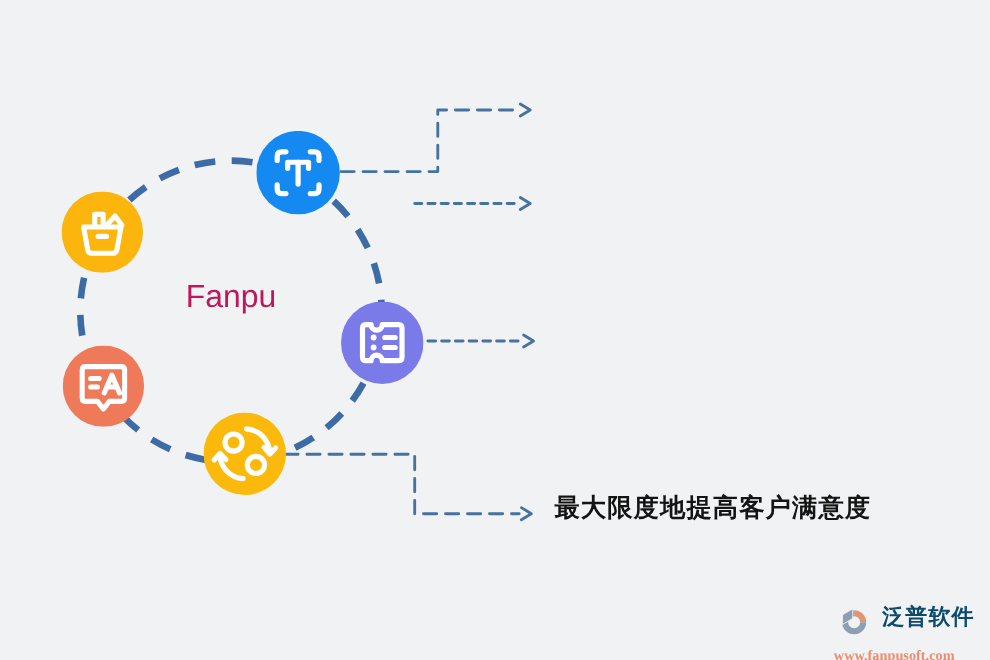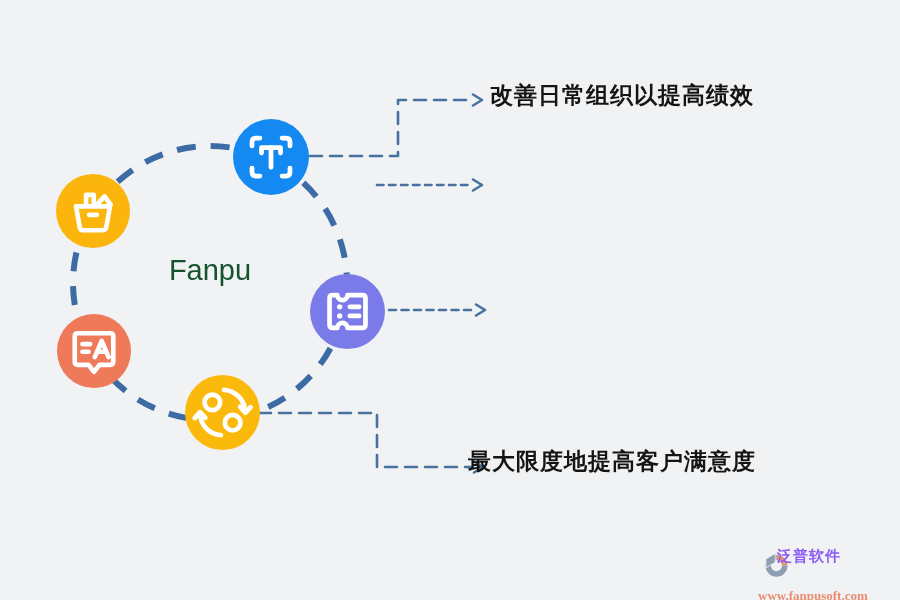--- a/index.html
+++ b/index.html
@@ -17,48 +17,48 @@
   }
   .node {
     position: absolute;
   }
   .center-label {
     position: absolute;
     left: 140px; top: 254px;
     width: 140px;
     text-align: center;
     font-size: 29px;
-    color: #14532d;
+    color: #be185d;
     font-family: "Liberation Sans", "DejaVu Sans", sans-serif;
   }
   .feature {
     position: absolute;
     height: 32px;
     line-height: 32px;
     font-family: "Liberation Serif", "DejaVu Serif", serif;
     font-size: 23px;
     font-weight: 600;
     color: #141414;
     letter-spacing: 1px;
     white-space: nowrap;
   }
   .f1 { left: 490px; top: 80px; }
   .f2 { left: 490px; top: 168px; }
   .f3 { left: 493px; top: 292px; }
-  .f4 { left: 468px; top: 446px; }
+  .f4 { left: 504px; top: 446px; }
   .footer {
     position: absolute;
     left: 755px; top: 546px;
     width: 145px; height: 52px;
   }
   .footer .mark { position: absolute; left: 8px; top: 5px; }
   .footer .brand {
-    position: absolute; left: 22px; top: 1px;
-    font-size: 15px; font-weight: bold;
-    color: #8b5cf6; letter-spacing: 1px;
+    position: absolute; left: 47px; top: 1px;
+    font-size: 20px; font-weight: bold;
+    color: #0c4a6e; letter-spacing: 1px;
     font-family: "Liberation Sans", "DejaVu Sans", sans-serif;
     white-space: nowrap;
   }
   .footer .url {
     position: absolute; left: 3px; top: 28px;
     font-size: 13px; font-weight: bold;
     color: #E98D70;
     font-family: Liberation Serif, serif;
     white-space: nowrap;
     margin-top: 14px;
@@ -138,21 +138,20 @@
       <circle cx="30.5" cy="30.5" r="5"></circle>
       <path d="M25 9.5 A14.5 14.5 0 0 1 38.5 23.5"></path>
       <path d="M35.3 20.3 L38.6 24.2 L42 20.6"></path>
       <path d="M23 38.5 A14.5 14.5 0 0 1 9.5 24.5"></path>
       <path d="M6.2 27.6 L9.6 23.8 L13 27.4"></path>
     </g>
   </svg>
 
   <div class="center-label">Fanpu</div>
 
-  <div class="feature f1">改善日常组织以提高绩效</div>
   <div class="feature f4">最大限度地提高客户满意度</div>
 
   <div class="footer">
     <svg class="mark" width="27" height="31" viewBox="0 0 32 36">
       <path d="M16 4 A13 13 0 0 1 29 17 L22.5 17 A6.5 6.5 0 0 0 16 10.5 Z" fill="#DE9770"></path>
       <path d="M29 17 A13 13 0 1 1 16 4 L16 10.5 A6.5 6.5 0 1 0 22.5 17 Z" fill="#8D9DB2"></path>
       <path d="M3.5 9 L14.5 2.5 L14.5 13 L3.5 19.5 Z" fill="#8D9DB2" stroke="#F1F2F4" stroke-width="1"></path>
     </svg>
     <div class="brand">泛普软件</div>
     <div class="url">www.fanpusoft.com</div>

